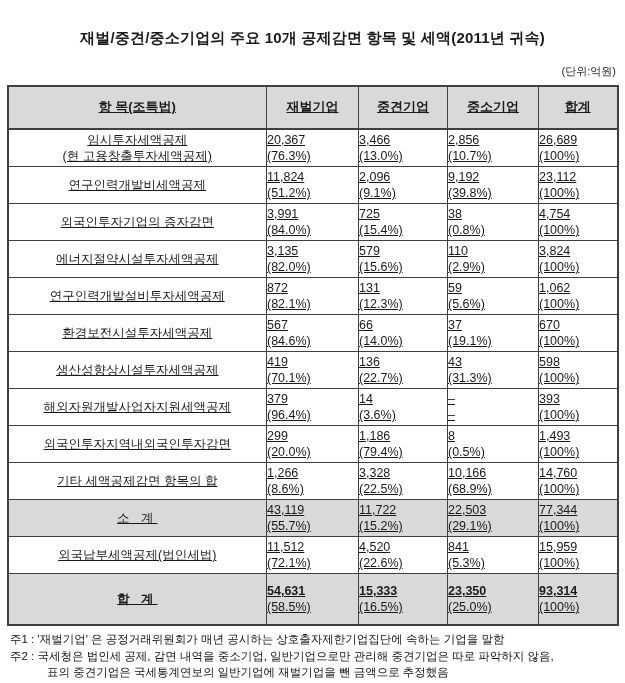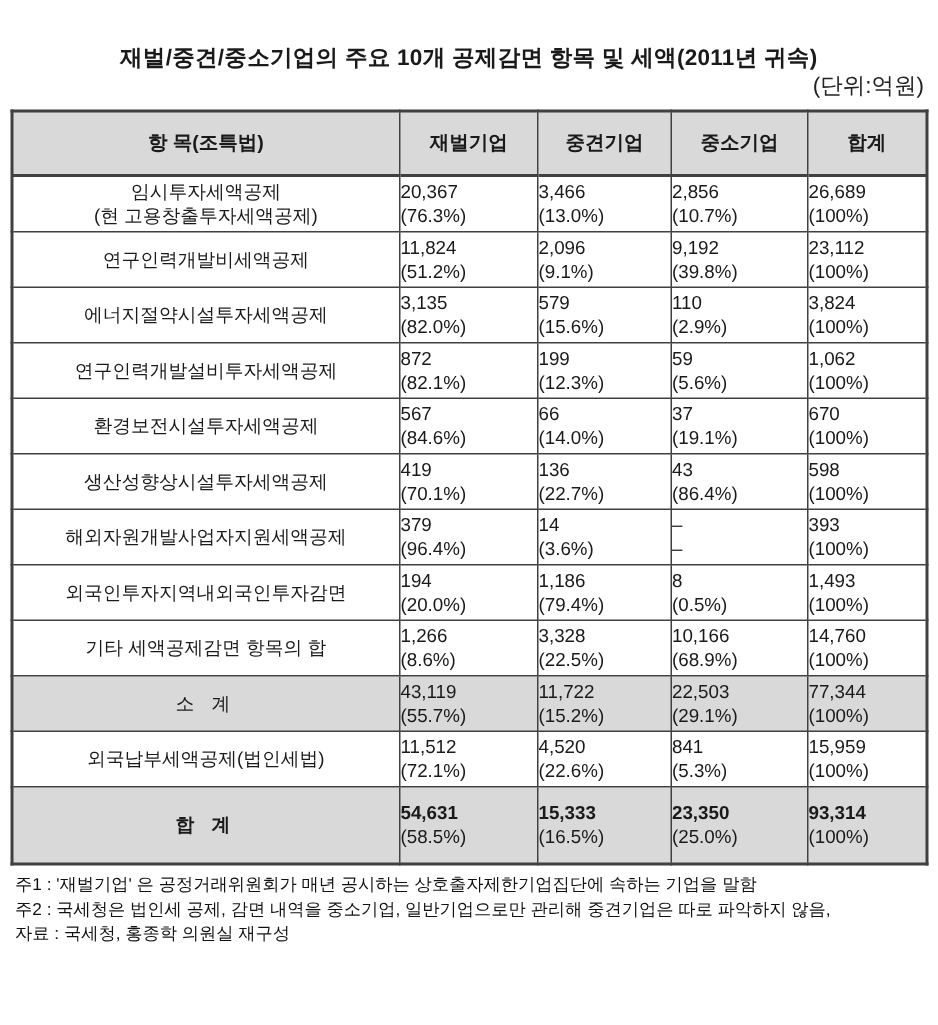--- a/index.html
+++ b/index.html
@@ -12,27 +12,28 @@
   body{
     width:625px;height:683px;background:#ffffff;overflow:hidden;
     font-family:"Liberation Sans","DejaVu Sans",sans-serif;color:var(--text);
   }
   .page{width:625px;height:561px;position:relative;}
   .title{
     text-align:center;font-weight:bold;font-size:15px;letter-spacing:0.2px;
     padding-top:29px;
   }
   .unit{
-    text-align:right;font-size:15px;color:#222;
-    margin:0 9px 6px 0;
+    text-align:right;font-size:11px;color:#222;
+    margin:16px 9px 6px 0;
   }
   table{
     border-collapse:collapse;table-layout:fixed;
     margin:0 auto;width:610px;
     border:2px solid var(--border);
+    text-decoration:underline;
   }
   col.c0{width:259px;} col.c1{width:92px;} col.c2{width:89px;} col.c3{width:91px;} col.c4{width:79px;}
   th{
     background:var(--header-bg);font-weight:bold;font-size:13px;
     border:1px solid var(--border);border-bottom:2px solid var(--border);
     padding:11px 0 12px 0;text-align:center;
   }
   td{
     border:1px solid var(--border);
     font-size:12.5px;line-height:16px;
@@ -114,20 +115,41 @@
             <div class="v">9,192</div>
             <div class="p">(39.8%)</div>
           </td>
           <td class="num">
             <div class="v">23,112</div>
             <div class="p">(100%)</div>
           </td>
         </tr>
         <tr>
           <td class="label">
+            <div>외국인투자기업의  증자감면</div>
+          </td>
+          <td class="num">
+            <div class="v">3,991</div>
+            <div class="p">(84.0%)</div>
+          </td>
+          <td class="num">
+            <div class="v">725</div>
+            <div class="p">(15.4%)</div>
+          </td>
+          <td class="num">
+            <div class="v">38</div>
+            <div class="p">(0.8%)</div>
+          </td>
+          <td class="num">
+            <div class="v">4,754</div>
+            <div class="p">(100%)</div>
+          </td>
+        </tr>
+        <tr>
+          <td class="label">
             <div>에너지절약시설투자세액공제</div>
           </td>
           <td class="num">
             <div class="v">3,135</div>
             <div class="p">(82.0%)</div>
           </td>
           <td class="num">
             <div class="v">579</div>
             <div class="p">(15.6%)</div>
           </td>
@@ -142,21 +164,21 @@
         </tr>
         <tr>
           <td class="label">
             <div>연구인력개발설비투자세액공제</div>
           </td>
           <td class="num">
             <div class="v">872</div>
             <div class="p">(82.1%)</div>
           </td>
           <td class="num">
-            <div class="v">199</div>
+            <div class="v">131</div>
             <div class="p">(12.3%)</div>
           </td>
           <td class="num">
             <div class="v">59</div>
             <div class="p">(5.6%)</div>
           </td>
           <td class="num">
             <div class="v">1,062</div>
             <div class="p">(100%)</div>
           </td>
@@ -189,21 +211,21 @@
           <td class="num">
             <div class="v">419</div>
             <div class="p">(70.1%)</div>
           </td>
           <td class="num">
             <div class="v">136</div>
             <div class="p">(22.7%)</div>
           </td>
           <td class="num">
             <div class="v">43</div>
-            <div class="p">(86.4%)</div>
+            <div class="p">(31.3%)</div>
           </td>
           <td class="num">
             <div class="v">598</div>
             <div class="p">(100%)</div>
           </td>
         </tr>
         <tr>
           <td class="label">
             <div>해외자원개발사업자지원세액공제</div>
           </td>
@@ -222,21 +244,21 @@
           <td class="num">
             <div class="v">393</div>
             <div class="p">(100%)</div>
           </td>
         </tr>
         <tr>
           <td class="label">
             <div>외국인투자지역내외국인투자감면</div>
           </td>
           <td class="num">
-            <div class="v">194</div>
+            <div class="v">299</div>
             <div class="p">(20.0%)</div>
           </td>
           <td class="num">
             <div class="v">1,186</div>
             <div class="p">(79.4%)</div>
           </td>
           <td class="num">
             <div class="v">8</div>
             <div class="p">(0.5%)</div>
           </td>
@@ -328,15 +350,16 @@
             <div class="v">93,314</div>
             <div class="p">(100%)</div>
           </td>
         </tr>
       </tbody>
   </table>
 
   <div class="footnotes">
     <div>주1 :  '재벌기업' 은 공정거래위원회가 매년 공시하는 상호출자제한기업집단에 속하는 기업을 말함</div>
     <div>주2 : 국세청은 법인세 공제, 감면 내역을 중소기업, 일반기업으로만 관리해 중견기업은 따로 파악하지 않음,</div>
+    <div class="indent">표의 중견기업은 국세통계연보의 일반기업에 재벌기업을 뺀 금액으로 추정했음</div>
     <div>자료 : 국세청, 홍종학 의원실 재구성</div>
   </div>
 </div>
 
 </body></html>

